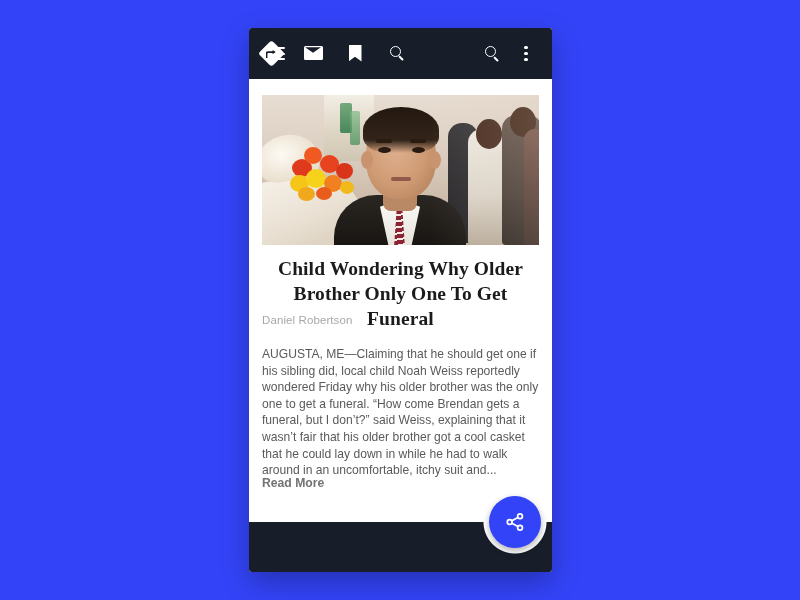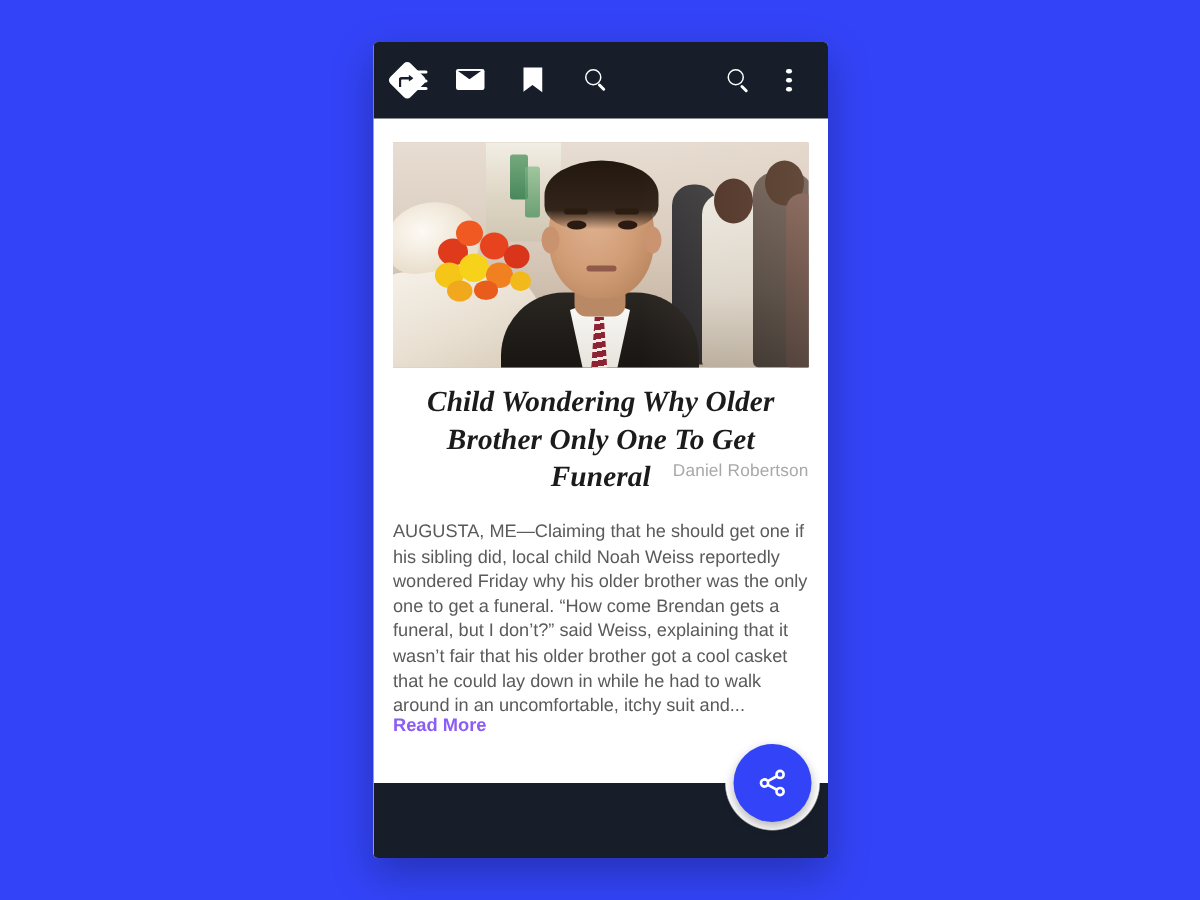--- a/index.html
+++ b/index.html
@@ -267,29 +267,28 @@
     position: absolute;
     left: 13px;
     top: 228px;
     width: 277px;
     text-align: center;
     font-family: "Liberation Serif", "DejaVu Serif", serif;
     font-size: 19.5px;
     line-height: 25px;
     color: #1b1b1b;
     letter-spacing: 0.1px;
-    font-style: italic;
   }
 
   #article-author {
     position: absolute;
     left: 13px;
-    top: 280px;
+    top: 286px;
     width: 277px;
-    text-align: right;
+    text-align: left;
     font-size: 11.5px;
     color: #a8a8a8;
     letter-spacing: 0.1px;
   }
 
   #article-body {
     position: absolute;
     left: 13px;
     top: 312px;
     width: 277px;
@@ -299,21 +298,21 @@
     text-align: left;
     margin-top: 6px;
   }
 
   #read-more {
     position: absolute;
     left: 13px;
     top: 448px;
     font-size: 12.2px;
     font-weight: bold;
-    color: #8b5cf6;
+    color: #737373;
     cursor: pointer;
   }
 
   
   #bottom-bar {
     position: absolute;
     left: 0;
     bottom: 0;
     width: 303px;
     height: 50px;

